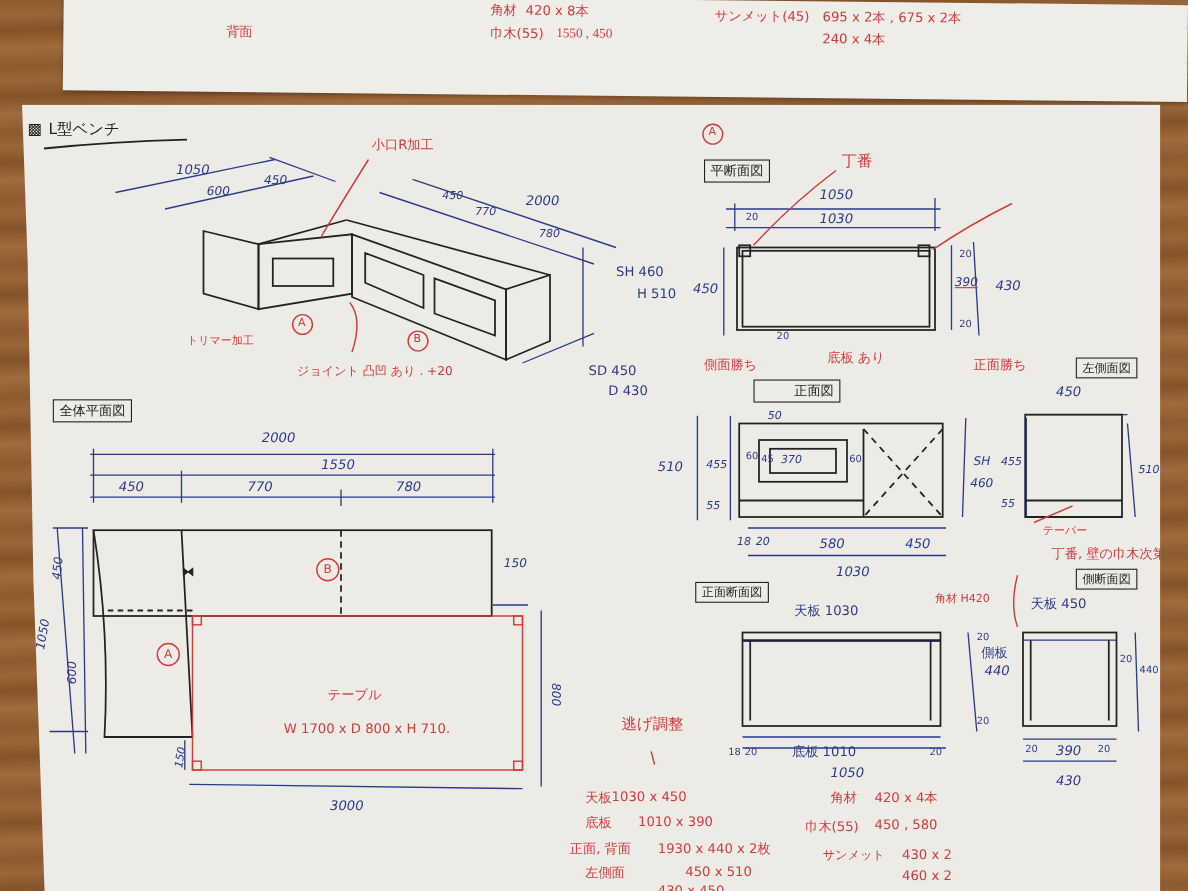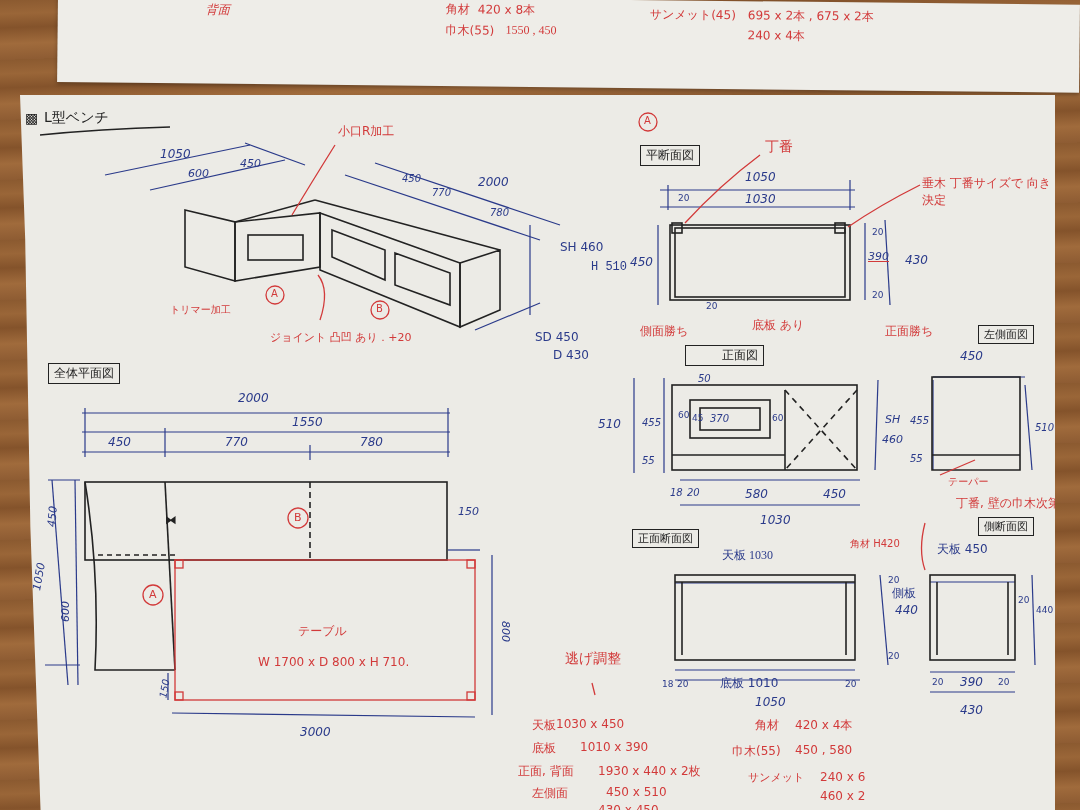--- a/index.html
+++ b/index.html
@@ -16,21 +16,21 @@
   .boxed{border:1.5px solid #222;padding:1px 5px;}
   svg{position:absolute;left:0;top:0;}
   .f11{font-size:11px;}.f12{font-size:12px;}.f14{font-size:14px;}.f10{font-size:10px;}.f9{font-size:9px;}
 </style>
 </head>
 <body>
 
 <div class="wood"></div>
 
 <div class="sheet-top">
-  <span class="abs red f12" style="left:148px;top:6px;font-style:italic;">背面</span>
+  <span class="abs red f12" style="left:148px;top:25px;">背面</span>
   <span class="abs red f12" style="left:388px;top:3px;">角材</span>
   <span class="abs red f12" style="left:420px;top:3px;">420 x 8本</span>
   <span class="abs red f12" style="left:388px;top:24px;">巾木(55)</span>
   <span class="abs red f12" style="left:448px;top:24px;font-family:Liberation Serif, serif;">1550 , 450</span>
   <span class="abs red f12" style="left:592px;top:6px;">サンメット(45)</span>
   <span class="abs red f12" style="left:690px;top:6px;">695 x 2本 , 675 x 2本</span>
   <span class="abs red f12" style="left:690px;top:26px;">240 x 4本</span>
 </div>
 
 <div class="sheet">
@@ -162,21 +162,21 @@
   <span class="abs ink f14" style="left:24px;top:14px;">L型ベンチ</span>
 
   <span class="abs blue f12 hand" style="left:140px;top:52px;">1050</span>
   <span class="abs blue f11 hand" style="left:168px;top:72px;">600</span>
   <span class="abs blue f11 hand" style="left:220px;top:62px;">450</span>
   <span class="abs blue f12 hand" style="left:458px;top:80px;">2000</span>
   <span class="abs blue f10 hand" style="left:382px;top:78px;">450</span>
   <span class="abs blue f10 hand" style="left:412px;top:92px;">770</span>
   <span class="abs blue f10 hand" style="left:470px;top:112px;">780</span>
   <span class="abs blue f12" style="left:540px;top:145px;">SH 460</span>
-  <span class="abs blue f12" style="left:571px;top:165px;font-family:Liberation Mono, monospace;">H 510</span>
+  <span class="abs blue f12" style="left:559px;top:165px;">H 510</span>
   <span class="abs blue f12" style="left:515px;top:235px;">SD 450</span>
   <span class="abs blue f12" style="left:533px;top:253px;">D 430</span>
   <span class="abs red f12" style="left:318px;top:28px;">小口R加工</span>
   <span class="abs red f10" style="left:150px;top:208px;">トリマー加工</span>
   <span class="abs red f11" style="left:250px;top:235px;">ジョイント 凸凹 あり . +20</span>
   <span class="abs red f10" style="left:251px;top:193px;">A</span>
   <span class="abs red f10" style="left:356px;top:208px;">B</span>
 
   <span class="abs ink f12 boxed" style="left:28px;top:268px;">全体平面図</span>
   <span class="abs blue f12 hand" style="left:218px;top:296px;">2000</span>
@@ -193,21 +193,20 @@
   <span class="abs blue f12 hand" style="left:280px;top:630px;">3000</span>
   <span class="abs red f12" style="left:278px;top:528px;">テーブル</span>
   <span class="abs red f12" style="left:238px;top:560px;">W 1700 x D 800 x H 710.</span>
   <span class="abs red f11" style="left:274px;top:416px;">B</span>
   <span class="abs red f11" style="left:129px;top:493px;">A</span>
   <span class="abs ink f12" style="left:145px;top:418px;">⧓</span>
 
   <span class="abs red f10" style="left:624px;top:20px;">A</span>
   <span class="abs ink f12 boxed" style="left:620px;top:50px;">平断面図</span>
   <span class="abs red f14" style="left:745px;top:43px;">丁番</span>
-  <span class="abs red f12" style="left:902px;top:80px;width:130px;white-space:normal;">垂木 丁番サイズで 向き決定</span>
   <span class="abs blue f12 hand" style="left:725px;top:75px;">1050</span>
   <span class="abs blue f9" style="left:658px;top:98px;">20</span>
   <span class="abs blue f12 hand" style="left:725px;top:97px;">1030</span>
   <span class="abs blue f12 hand" style="left:610px;top:160px;">450</span>
   <span class="abs blue f9" style="left:852px;top:132px;">20</span>
   <span class="abs blue f11 hand" style="left:848px;top:155px;text-decoration:underline;text-decoration-color:#d23a3a;">390</span>
   <span class="abs blue f12 hand" style="left:885px;top:158px;">430</span>
   <span class="abs blue f9" style="left:852px;top:195px;">20</span>
   <span class="abs blue f9" style="left:686px;top:206px;">20</span>
   <span class="abs red f12" style="left:620px;top:228px;">側面勝ち</span>
@@ -232,21 +231,21 @@
   <span class="abs blue f12 hand" style="left:740px;top:418px;">1030</span>
 
   <span class="abs ink f11 boxed" style="left:958px;top:230px;">左側面図</span>
   <span class="abs blue f12 hand" style="left:940px;top:254px;">450</span>
   <span class="abs blue f10 hand" style="left:890px;top:320px;">455</span>
   <span class="abs blue f10 hand" style="left:890px;top:358px;">55</span>
   <span class="abs blue f10 hand" style="left:1015px;top:327px;">510</span>
   <span class="abs red f10" style="left:928px;top:380px;">テーパー</span>
 
   <span class="abs ink f11 boxed" style="left:612px;top:434px;">正面断面図</span>
-  <span class="abs blue f12" style="left:702px;top:452px;font-family:Liberation Serif, serif;">天板 1030</span>
+  <span class="abs blue f12" style="left:702px;top:452px;">天板 1030</span>
   <span class="abs red f10" style="left:830px;top:442px;">角材 H420</span>
   <span class="abs blue f9" style="left:868px;top:480px;">20</span>
   <span class="abs blue f12" style="left:872px;top:490px;">側板</span>
   <span class="abs blue f12 hand" style="left:875px;top:508px;">440</span>
   <span class="abs blue f9" style="left:868px;top:556px;">20</span>
   <span class="abs blue f9" style="left:642px;top:584px;">18</span>
   <span class="abs blue f9" style="left:657px;top:584px;">20</span>
   <span class="abs blue f12" style="left:700px;top:580px;">底板 1010</span>
   <span class="abs blue f9" style="left:825px;top:584px;">20</span>
   <span class="abs blue f12 hand" style="left:735px;top:600px;">1050</span>
@@ -262,23 +261,23 @@
   <span class="abs blue f12 hand" style="left:940px;top:608px;">430</span>
 
   <span class="abs red f14" style="left:545px;top:555px;">逃げ調整</span>
   <span class="abs red f12" style="left:512px;top:622px;">天板</span>
   <span class="abs red f12" style="left:536px;top:622px;">1030 x 450</span>
   <span class="abs red f12" style="left:512px;top:645px;">底板</span>
   <span class="abs red f12" style="left:560px;top:645px;">1010 x 390</span>
   <span class="abs red f12" style="left:498px;top:668px;">正面, 背面</span>
   <span class="abs red f12" style="left:578px;top:668px;">1930 x 440 x 2枚</span>
   <span class="abs red f12" style="left:512px;top:690px;">左側面</span>
-  <span class="abs red f12" style="left:586px;top:690px;">450 x 510</span>
+  <span class="abs red f12" style="left:603px;top:690px;">450 x 510</span>
   <span class="abs red f12" style="left:578px;top:708px;">430 x 450</span>
 
   <span class="abs red f12" style="left:735px;top:622px;">角材</span>
   <span class="abs red f12" style="left:775px;top:622px;">420 x 4本</span>
   <span class="abs red f12" style="left:712px;top:648px;">巾木(55)</span>
   <span class="abs red f12" style="left:775px;top:648px;">450 , 580</span>
   <span class="abs red f11" style="left:728px;top:675px;">サンメット</span>
-  <span class="abs red f12" style="left:800px;top:675px;">240 x 6</span>
+  <span class="abs red f12" style="left:800px;top:675px;">430 x 2</span>
   <span class="abs red f12" style="left:800px;top:694px;">460 x 2</span>
 </div>
 
 </body></html>

